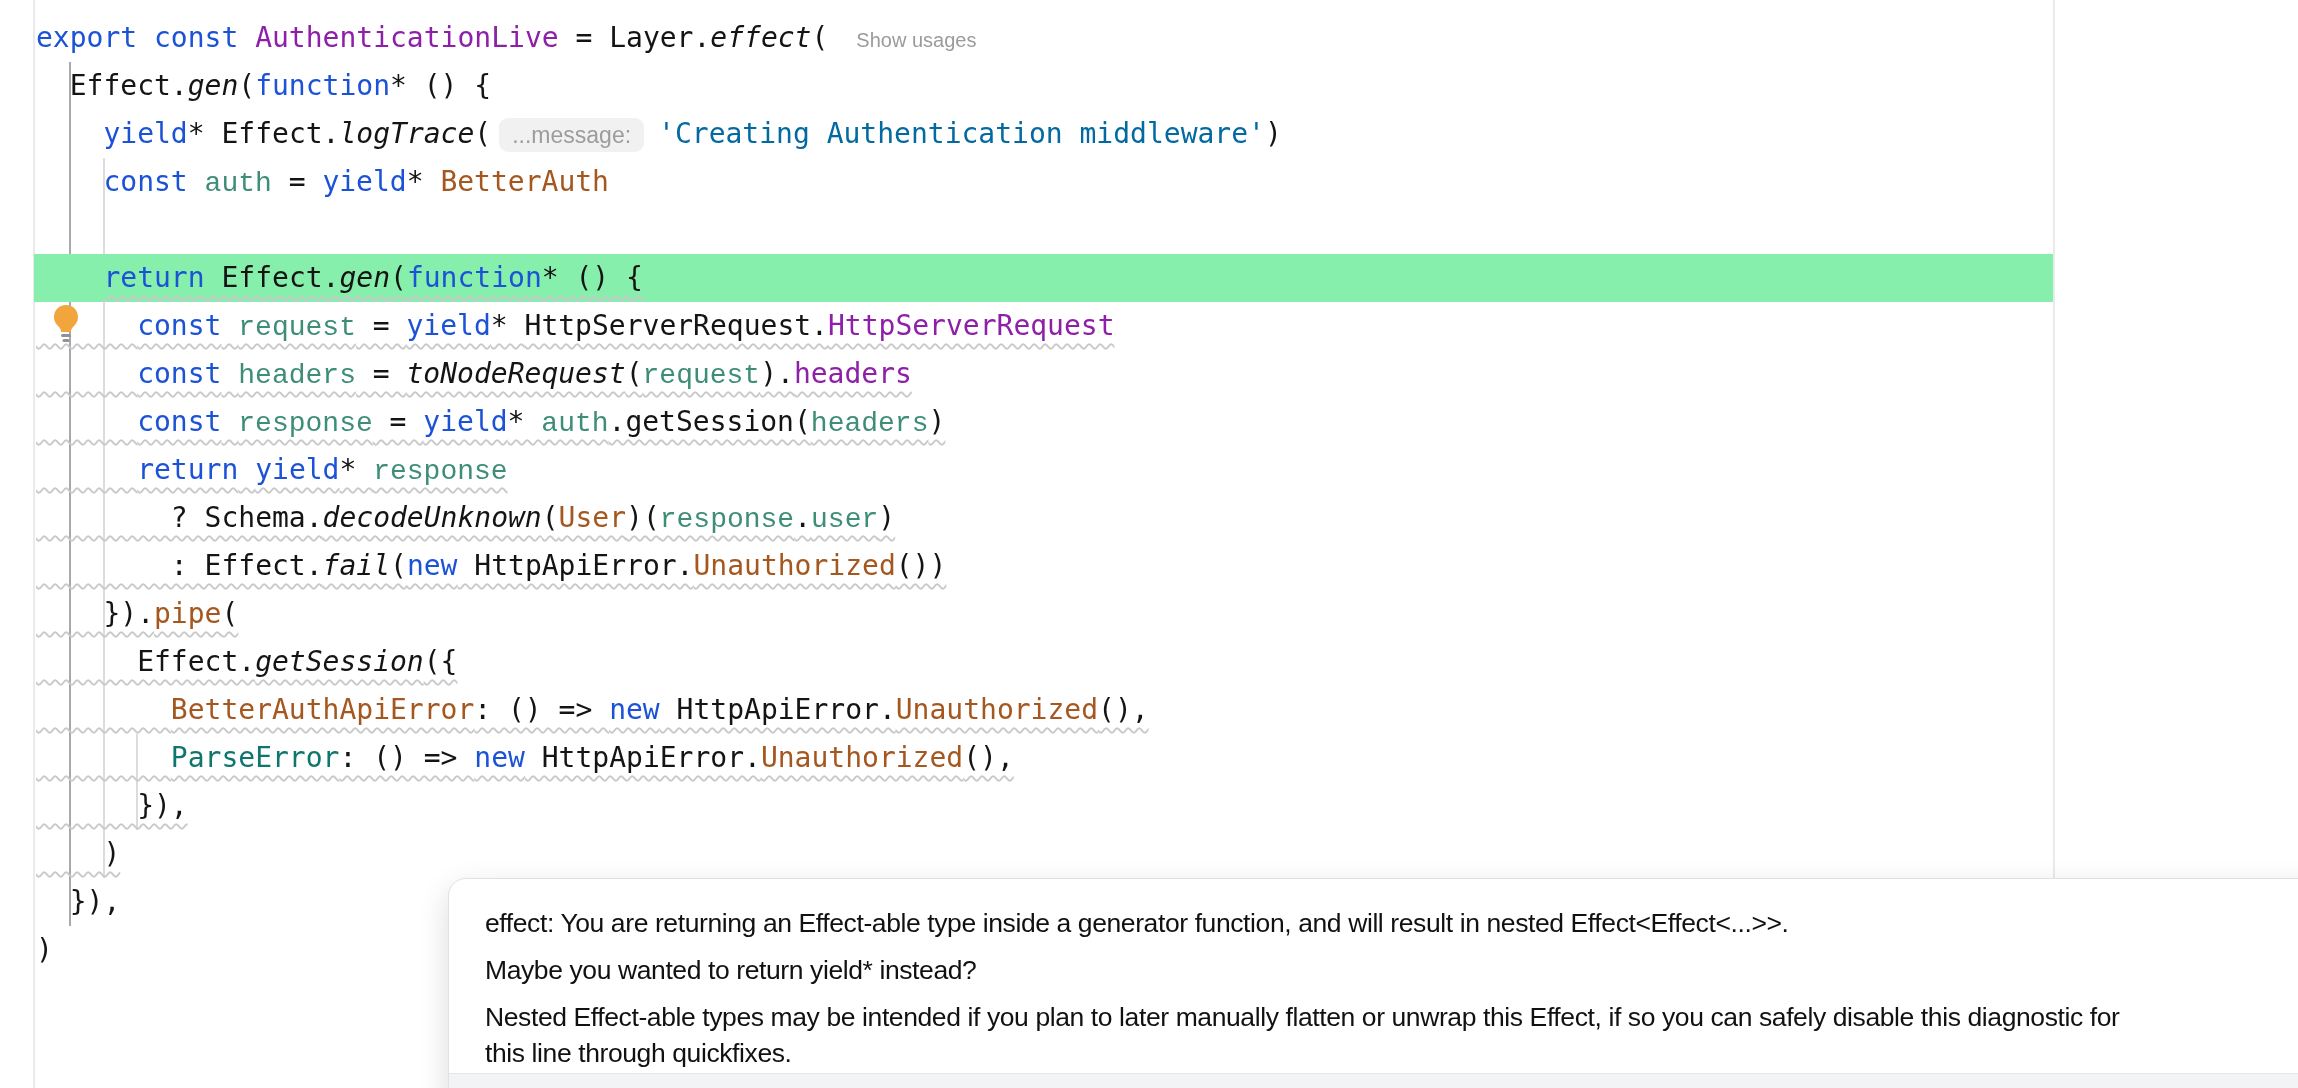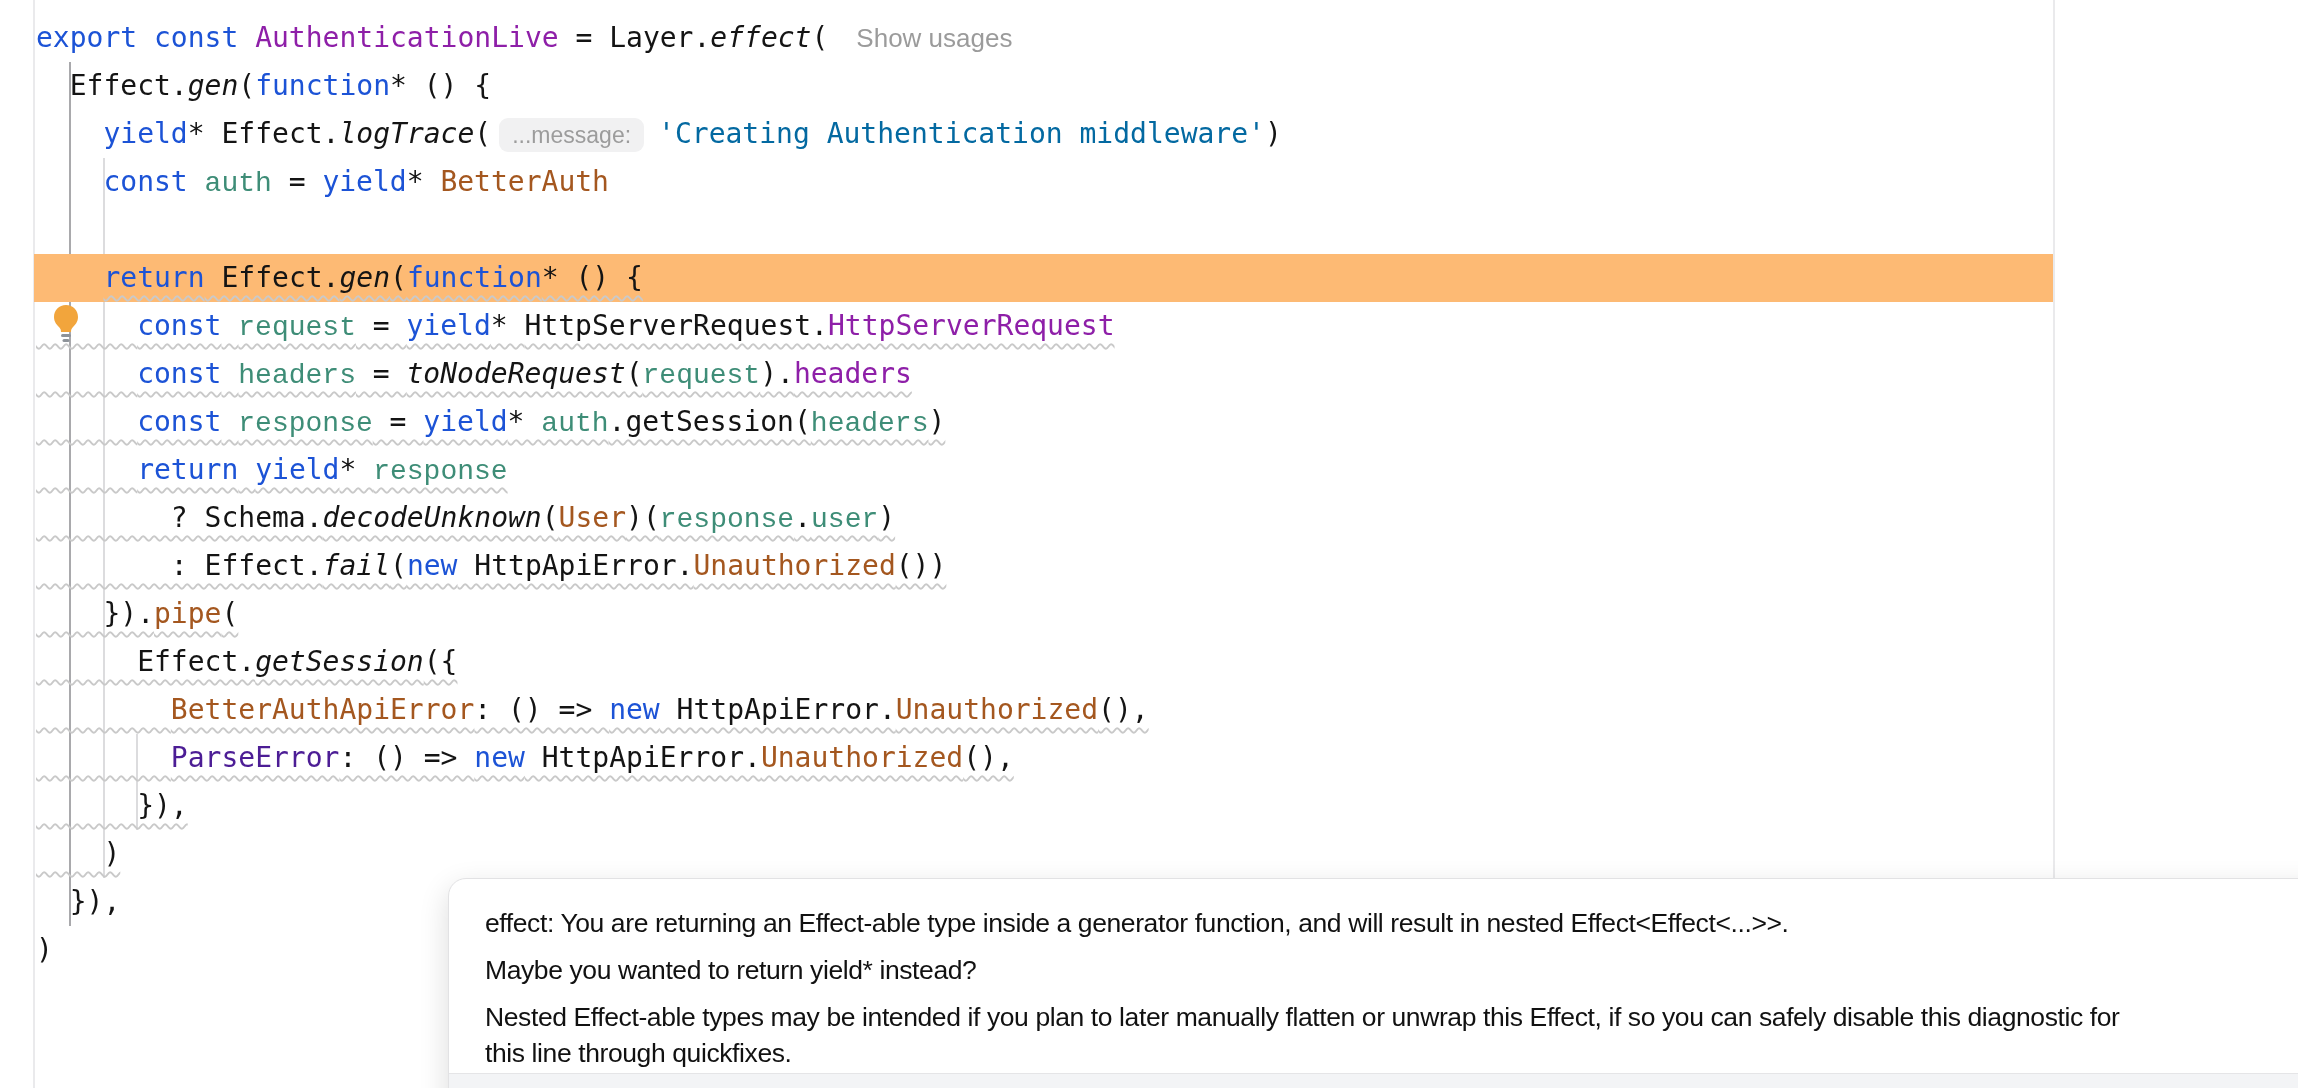--- a/index.html
+++ b/index.html
@@ -15,38 +15,38 @@
   .guide-dark{left:69px;top:62px;height:864px;background:#A9A9AC;}
   .guide-c4{left:103px;top:158px;height:720px;background:#DCDCDE;}
   .guide-c6{left:136px;top:734px;height:96px;background:#DCDCDE;}
   
   .code-area{
     position:absolute;left:34px;top:14px;right:245px;
     font-family:"DejaVu Sans Mono",monospace;font-size:28px;
     color:#141414;z-index:2;
   }
   .code-line{height:48px;line-height:48px;white-space:pre;}
-  .caret-row{background:#fdba74;}
+  .caret-row{background:#86efac;}
   .code-line{padding-left:2px;}
   .tk{display:inline;}
   .kw{color:#1C53D6;}
   .pu{color:#8E1FA8;}
   .te{color:#3E8D77;font-family:Liberation Mono, monospace;}
   .br{color:#A4571F;}
   .st{color:#0369a1;}
-  .gr{color:#4c1d95;}
+  .gr{color:#0f766e;}
   .pl{color:#141414;}
   .fn{color:#141414;font-style:italic;}
   .sq{
     text-decoration-line:underline;text-decoration-style:wavy;
     text-decoration-color:#C9C9C9;text-decoration-thickness:2px;
     text-underline-offset:8px;-webkit-text-decoration-skip-ink:none;text-decoration-skip-ink:none;
   }
   .ghost{
-    color:#9B9B9B;font-family:"Liberation Sans",sans-serif;font-size:26px;
+    color:#9B9B9B;font-family:"Liberation Sans",sans-serif;font-size:20px;
     margin-left:28px;letter-spacing:0;
   }
   .pill{
     color:#9C9C9C;background:#F1F1F2;border-radius:9px;
     font-family:"Liberation Sans",sans-serif;font-size:23px;
     padding:4px 13px;margin:0 14px 0 8px;
   }
   
   .bulb{position:absolute;left:50px;top:303px;width:32px;height:44px;z-index:3;}
   

